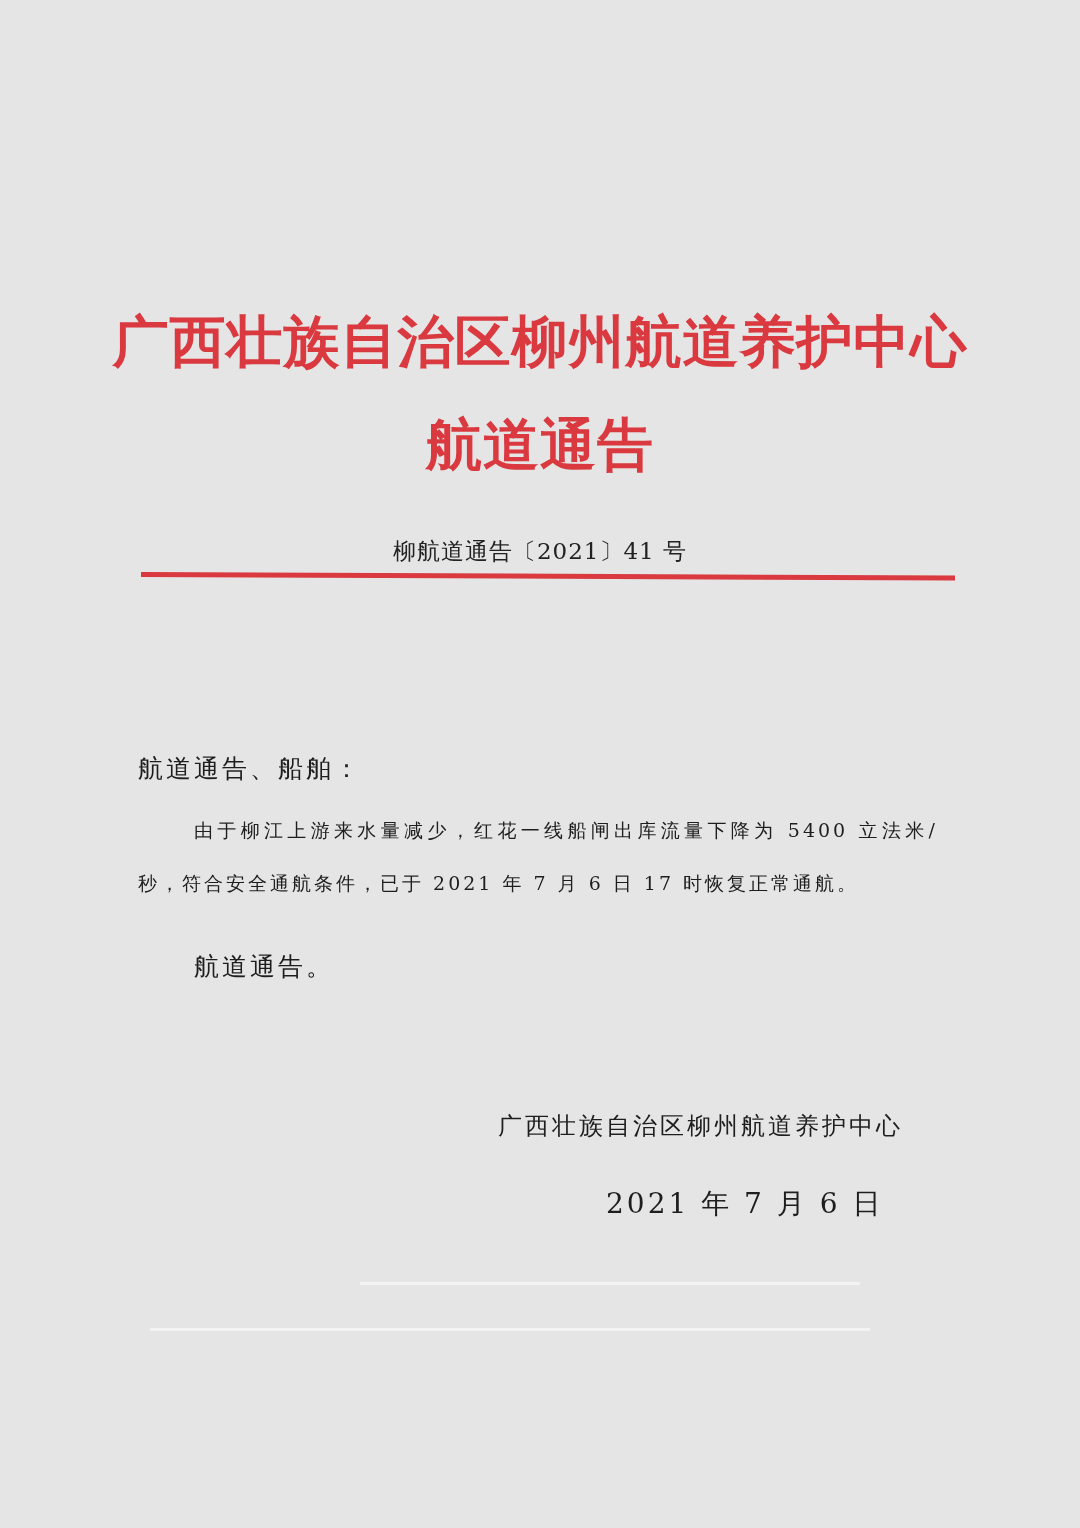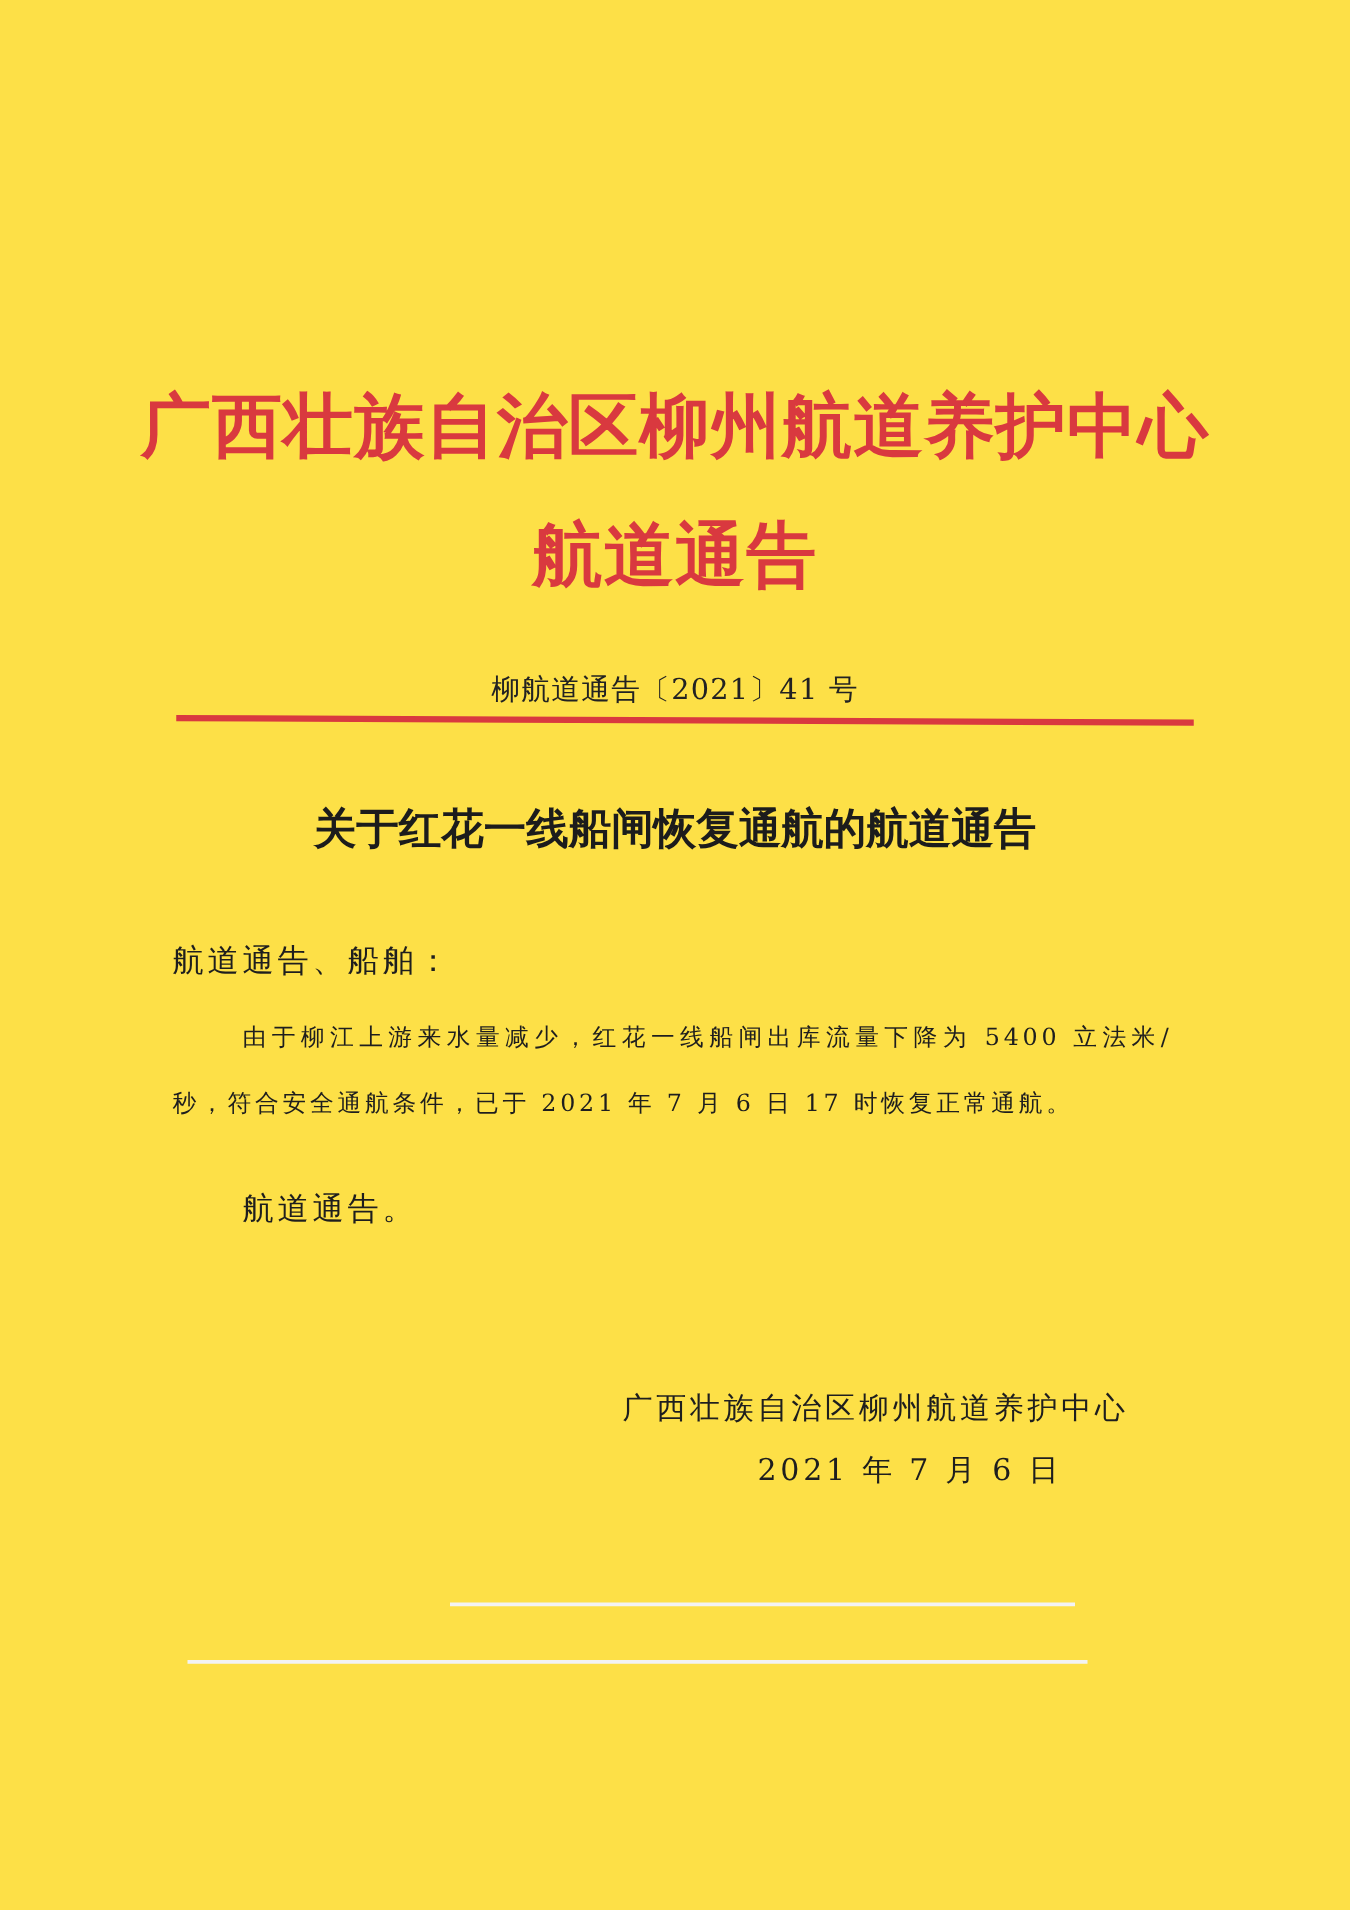--- a/index.html
+++ b/index.html
@@ -6,21 +6,21 @@
     html, body {
       width: 1080px;
       height: 1528px;
       background: #ffffff;
       overflow: hidden;
     }
     .page {
       position: relative;
       width: 1080px;
       height: 1528px;
-      background: #fde047;
+      background: #e5e5e5;
       font-family: "DejaVu Serif", "Liberation Serif", serif;
       color: #1a1a1a;
     }
     .org-header {
       position: absolute;
       left: 0;
       width: 1080px;
       top: 296px;
       text-align: center;
       color: #d9393f;
@@ -97,23 +97,23 @@
     .signature {
       position: absolute;
       top: 1110px;
       left: 498px;
       font-size: 24px;
       letter-spacing: 3px;
       color: #1e1e1e;
     }
     .sign-date {
       position: absolute;
-      top: 1160px;
+      top: 1185px;
       left: 606px;
-      font-size: 24px;
+      font-size: 28px;
       letter-spacing: 3px;
       color: #1e1e1e;
     }
     .ghost-line {
       position: absolute;
       height: 3px;
       background: #f3f3f3;
     }
   </style>
 </head>
@@ -123,21 +123,20 @@
 
   <div class="org-header">
     <span>广西壮族自治区柳州航道养护中心</span>
     <span class="line2">航道通告</span>
   </div>
 
   <div class="doc-number">柳航道通告〔2021〕41 号</div>
 
   <div class="red-rule"></div>
 
-  <div class="notice-title">关于红花一线船闸恢复通航的航道通告</div>
 
   <div class="salutation">航道通告、船舶：</div>
 
   <div class="body-para">由于柳江上游来水量减少，红花一线船闸出库流量下降为 5400 立法米/秒，符合安全通航条件，已于 2021 年 7 月 6 日 17 时恢复正常通航。</div>
 
   <div class="closing">航道通告。</div>
 
   <div class="signature">广西壮族自治区柳州航道养护中心</div>
 
   <div class="sign-date">2021 年 7 月 6 日</div>

